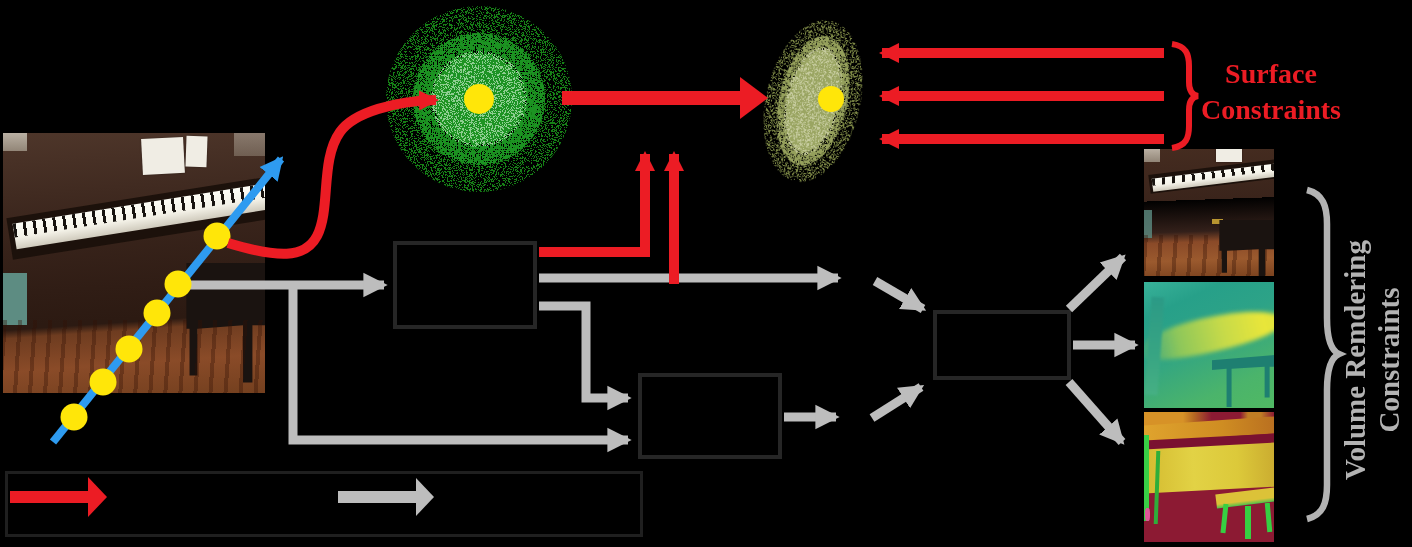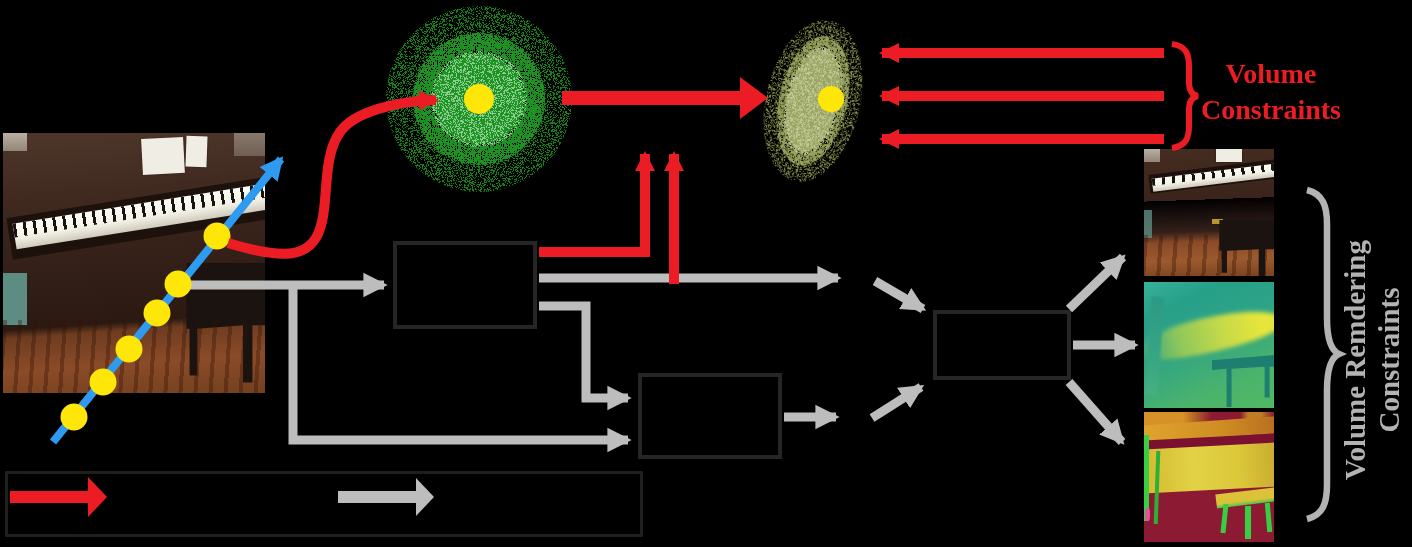--- a/index.html
+++ b/index.html
@@ -206,21 +206,21 @@
       <rect x="10" y="491" width="78" height="12"></rect>
       <polygon points="88,477 107,497 88,517"></polygon>
     </g>
     <g fill="#bdbdbd">
       <rect x="338" y="491" width="78" height="12"></rect>
       <polygon points="416,478 434,497 416,516"></polygon>
     </g>
   </svg>
 
   <div class="abs" id="surface-label">
-    <div>Volume</div>
+    <div>Surface</div>
     <div>Constraints</div>
   </div>
   <div class="abs" id="volume-label">
     <div>Volume Remdering</div>
     <div>Constraints</div>
   </div>
 
 </div>
 
 </body></html>

